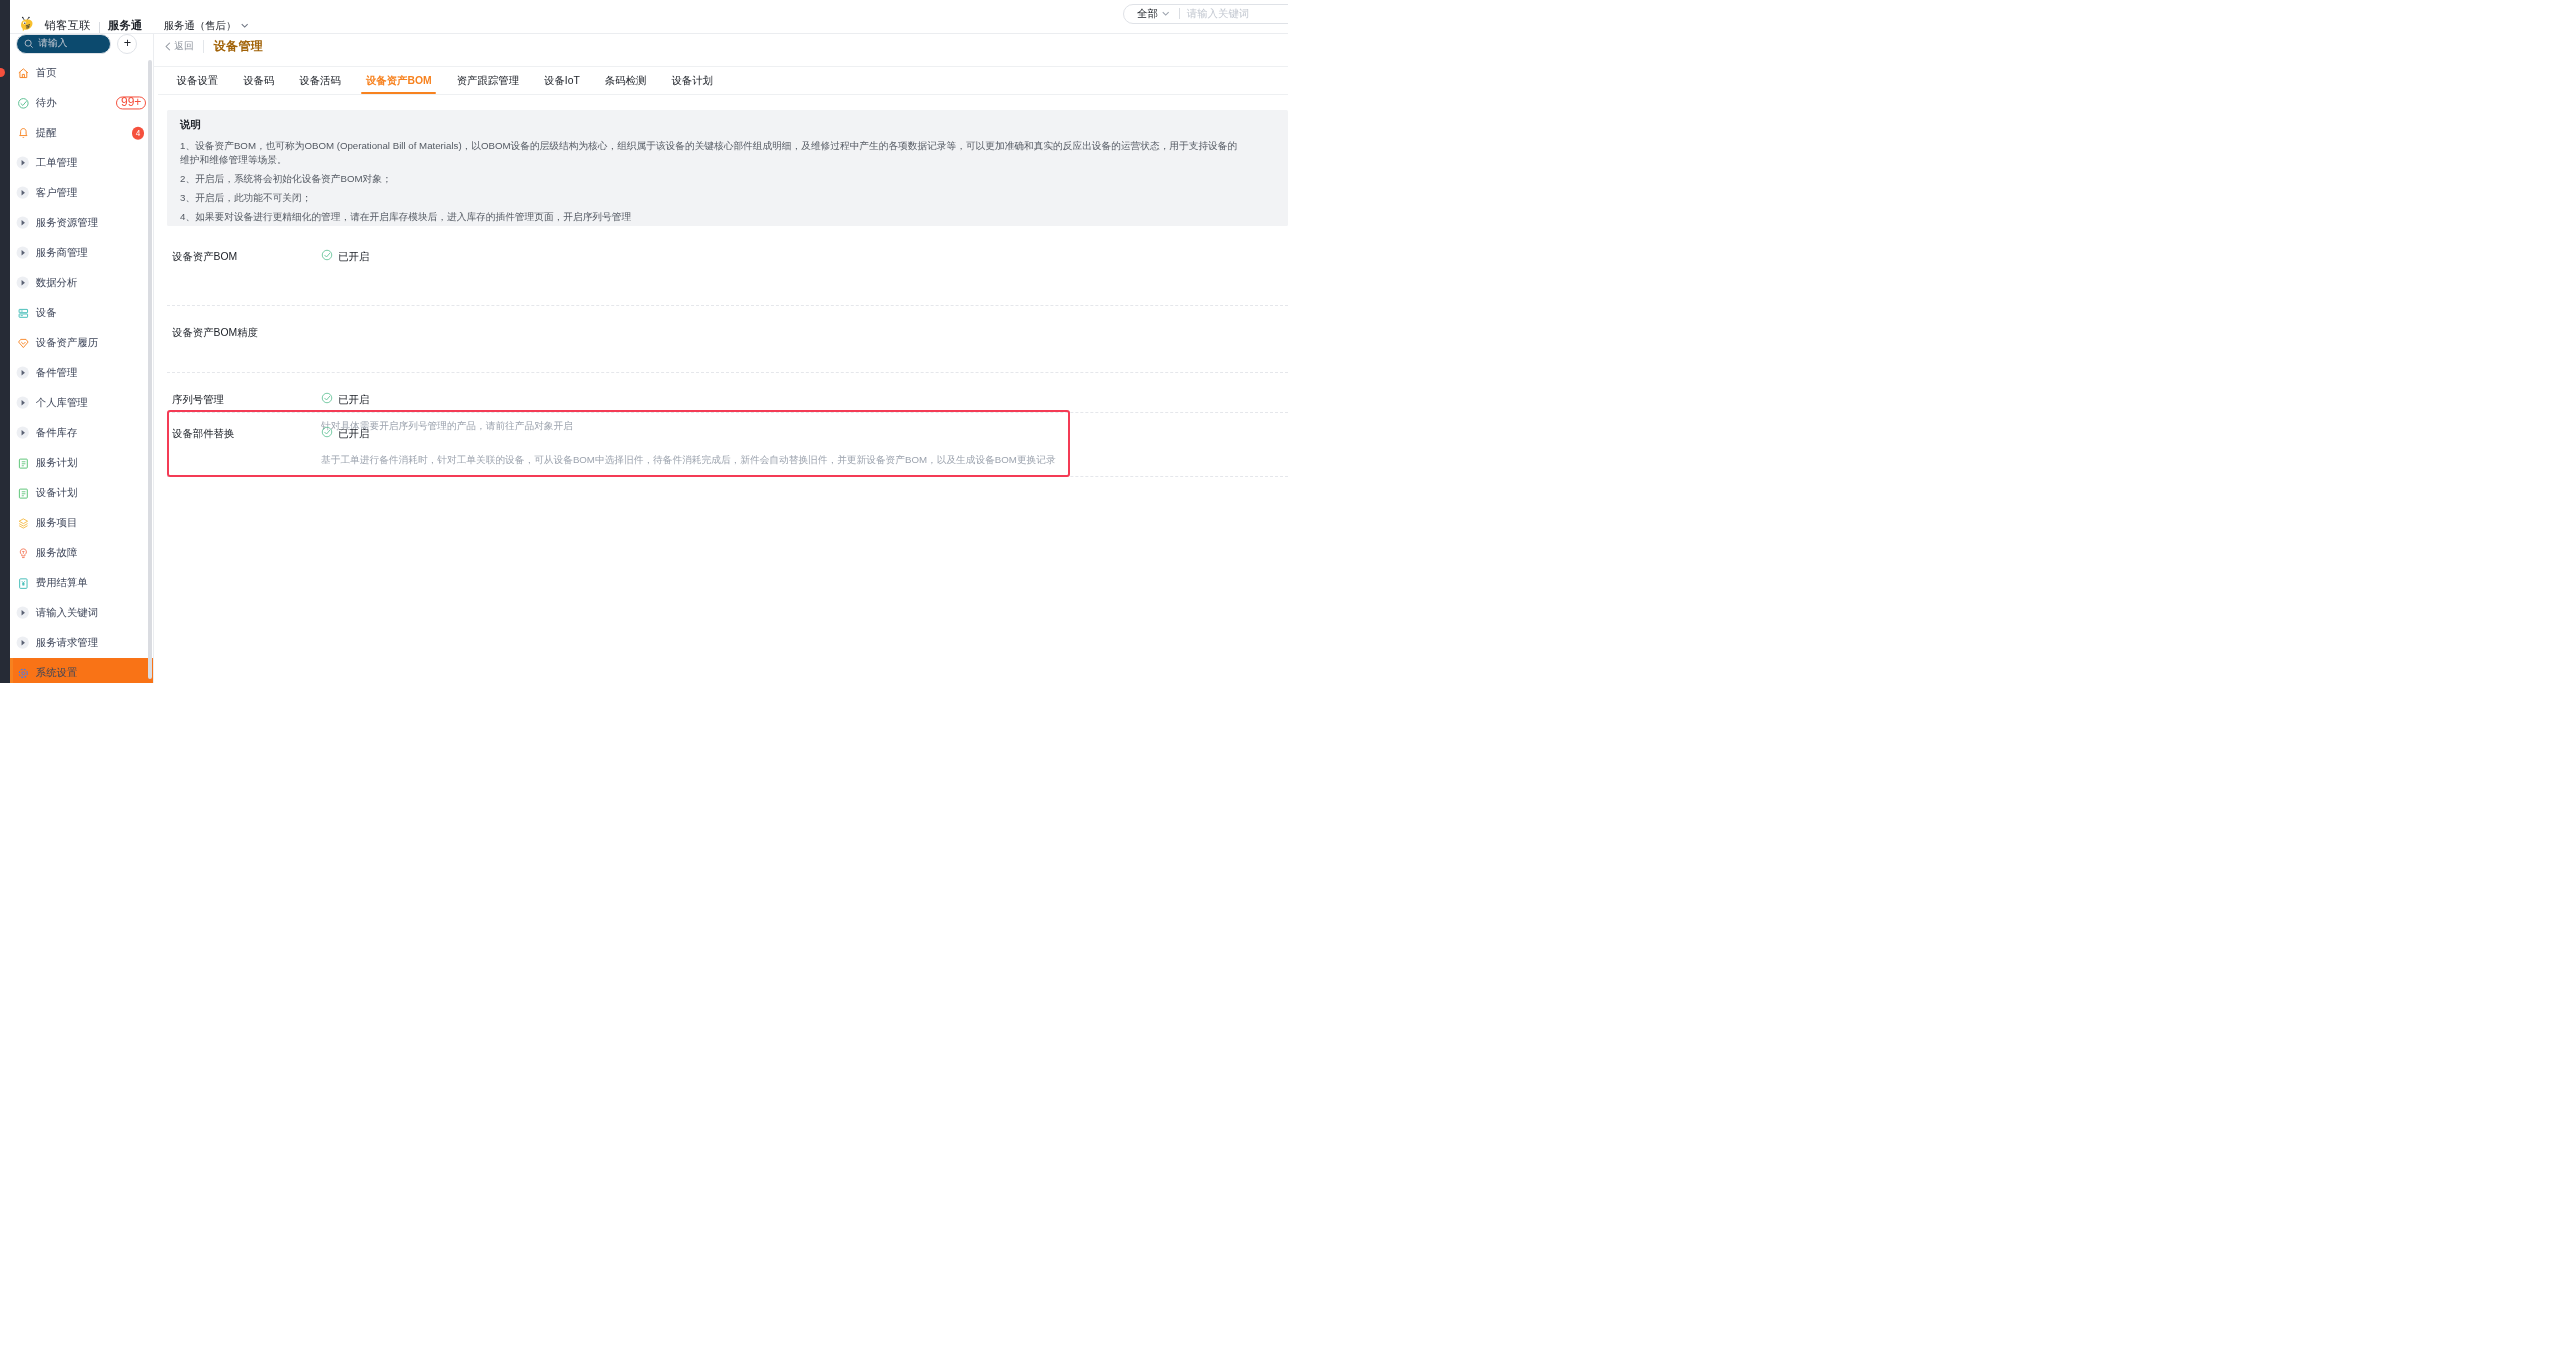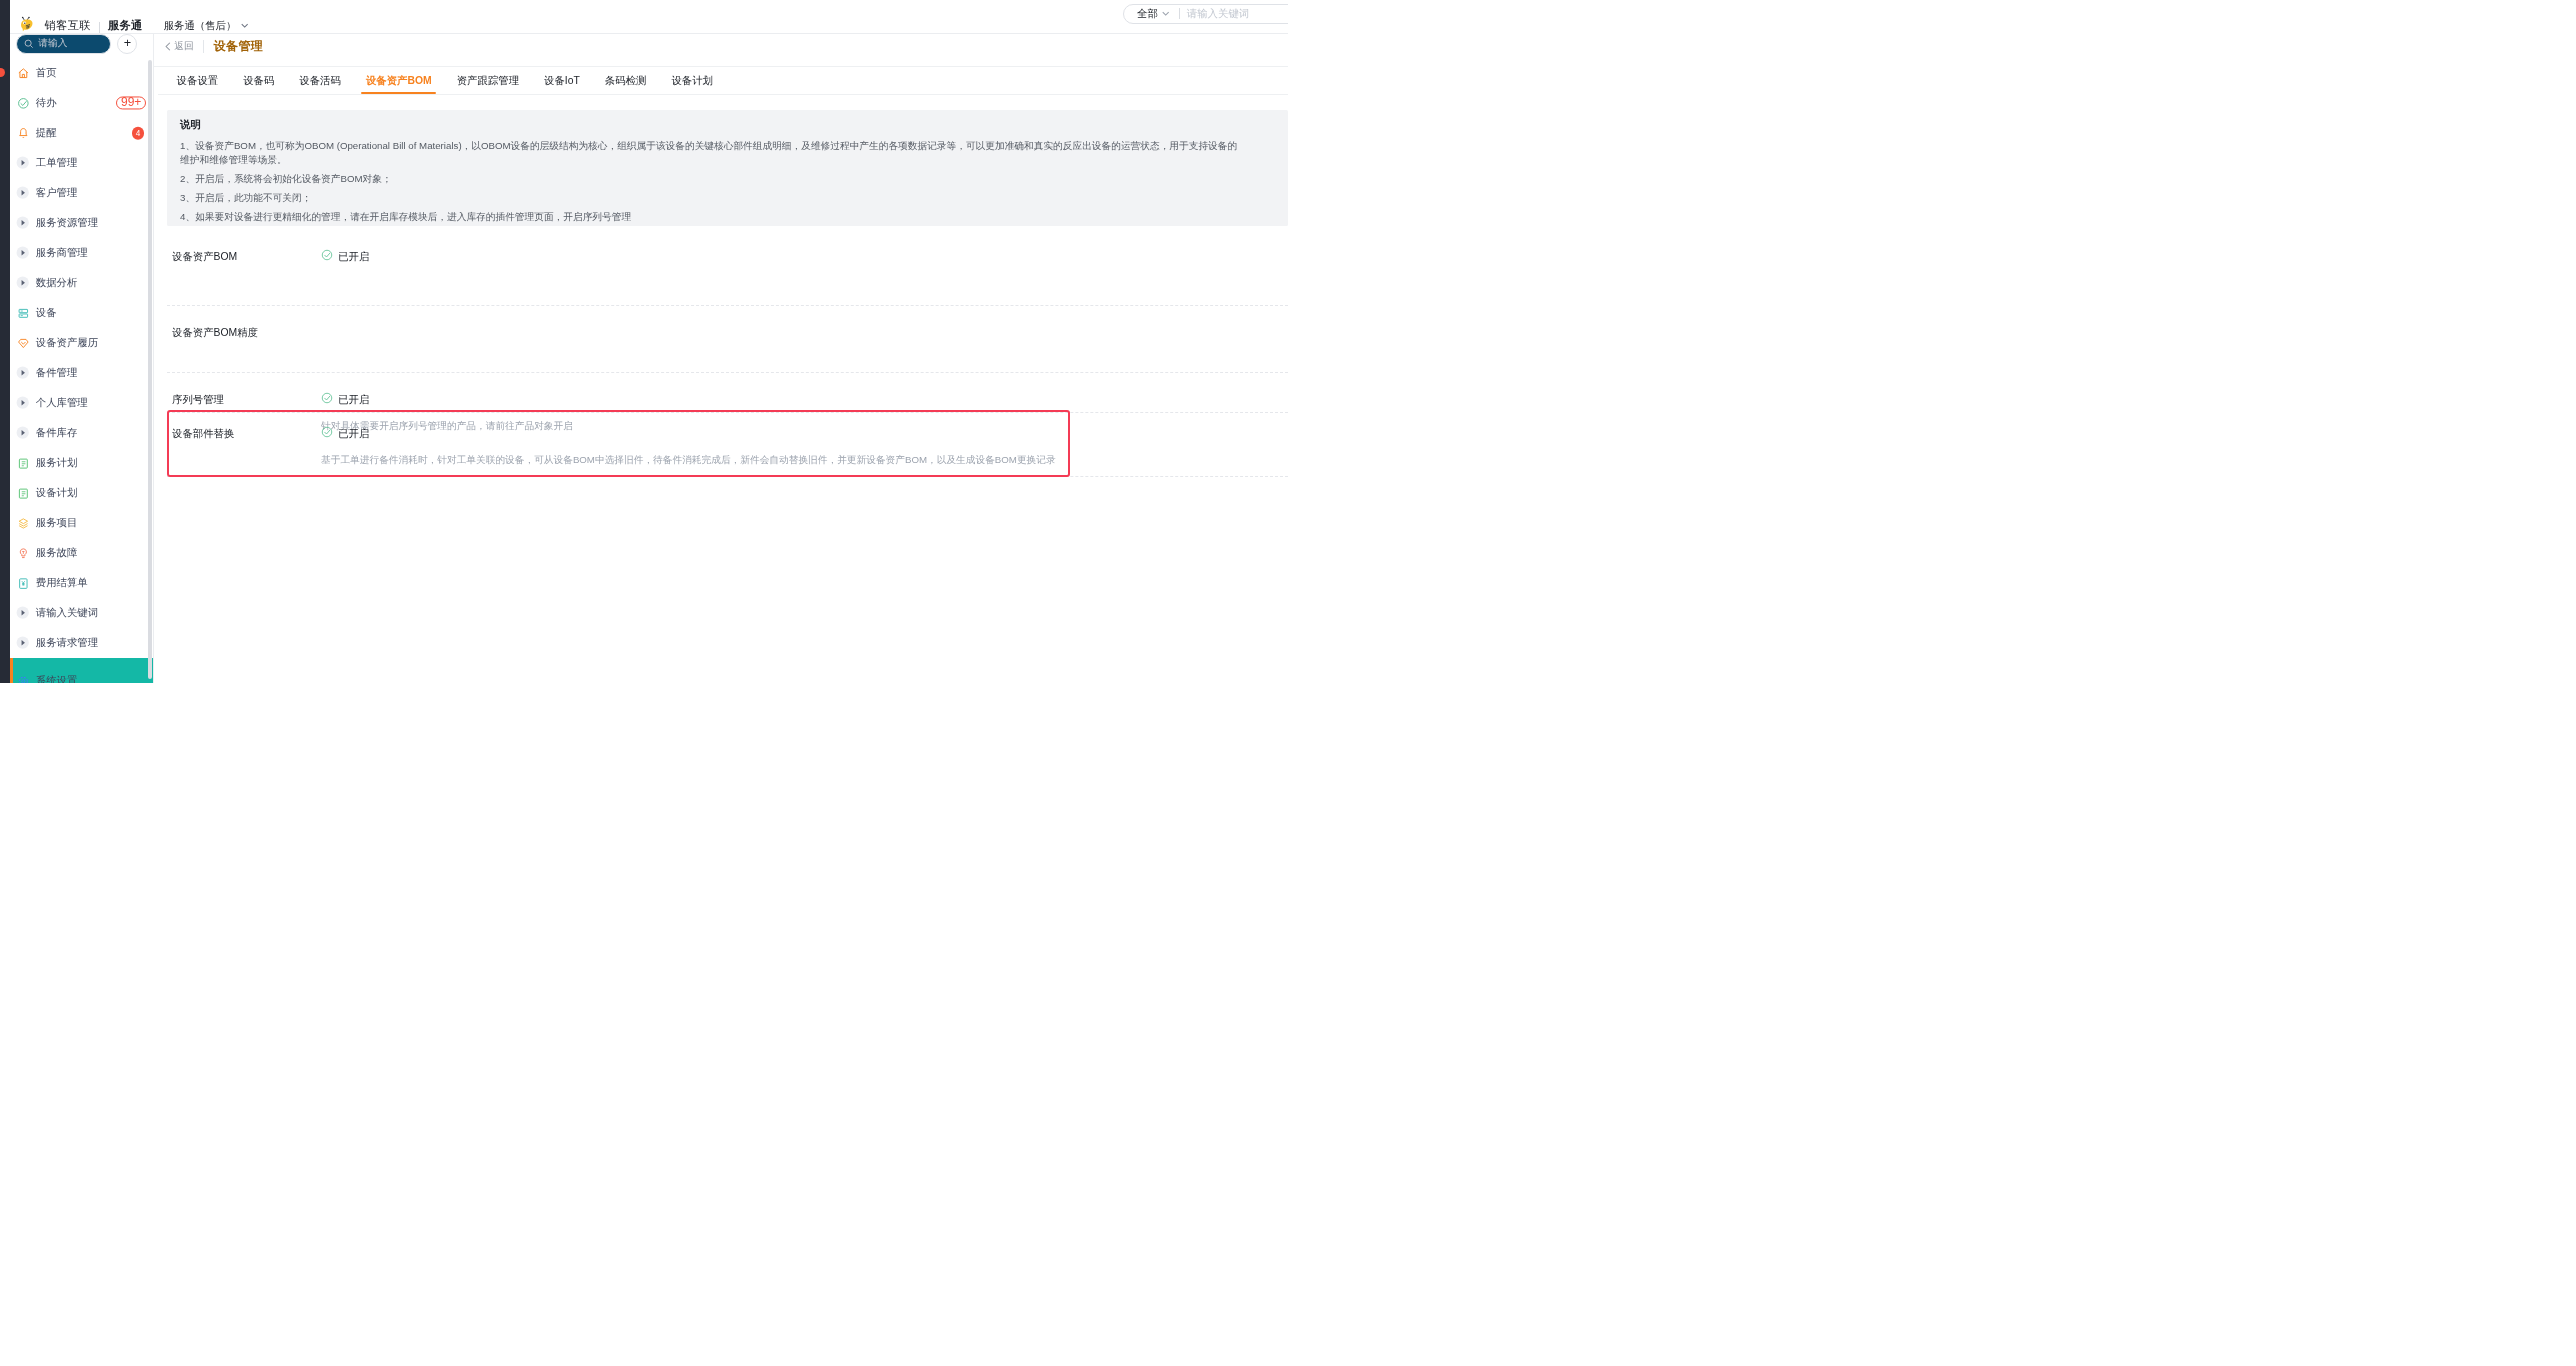--- a/index.html
+++ b/index.html
@@ -34,21 +34,21 @@
   .side-search { display:flex; align-items:center; width:95px; height:20px; border:0.7px solid #E0E3E8;
                  border-radius:10.4px; padding-left:6.7px; background:#0c4a6e; }
   .side-search .ph { font-size:9.7px; color:#C5CAD3; margin-left:4.5px; }
   .add-btn { width:20px; height:20px; margin-left:6px; border:0.7px solid #E0E3E8; border-radius:50%;
              display:flex; align-items:center; justify-content:center; font-size:12.7px; color:#20242B;
              font-weight:400; cursor:pointer; background:#fff; line-height:1; }
   .menu { position:absolute; top:31px; left:0; right:0; bottom:0; }
   .mi { position:relative; height:30px; display:flex; align-items:center; padding-left:6px; cursor:pointer; }
   .mi .ic { width:13.4px; height:13.4px; flex:none; display:flex; align-items:center; justify-content:center; }
   .mi .lbl { margin-left:6px; font-size:10.4px; color:#3D4559; white-space:nowrap; }
-  .mi.active { background:#14b8a6;align-items:flex-end; }
+  .mi.active { background:#f97316; }
   .mi.active::before { content:""; position:absolute; left:0; top:0; bottom:0; width:3px; background:#F7821F; }
   .badge-pill { position:absolute; right:7.4px; top:50%; transform:translateY(-50%); font-size:12px; color:#F5503D;
                 border:0.7px solid #F5503D; border-radius:6.7px; padding:0.7px 3.7px; line-height:9.7px; background:#fff; }
   .badge-dot { position:absolute; right:9px; top:50%; transform:translateY(-50%); width:12.7px; height:12.7px;
                border-radius:50%; background:#F5503D; color:#fff; font-size:8.2px; display:flex;
                align-items:center; justify-content:center; }
   .side-scrollbar { position:absolute; right:1.5px; top:33px; bottom:4.5px; width:3.7px; border-radius:2.2px; background:#DADCE1; }
 
   
   .main { position:absolute; left:154px; top:27px; right:0; bottom:0; background:#fff; }

